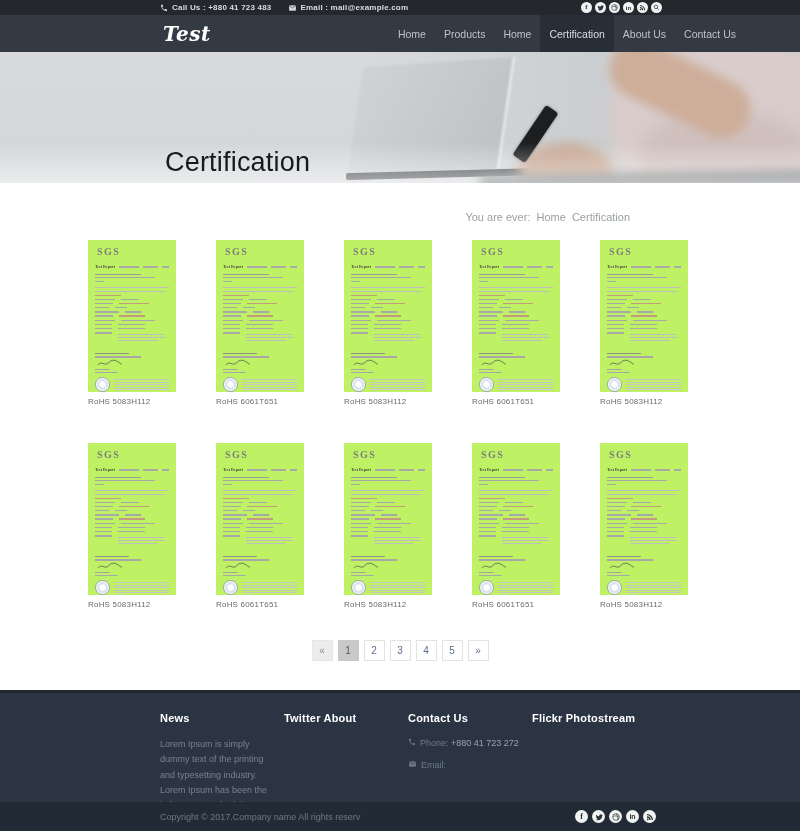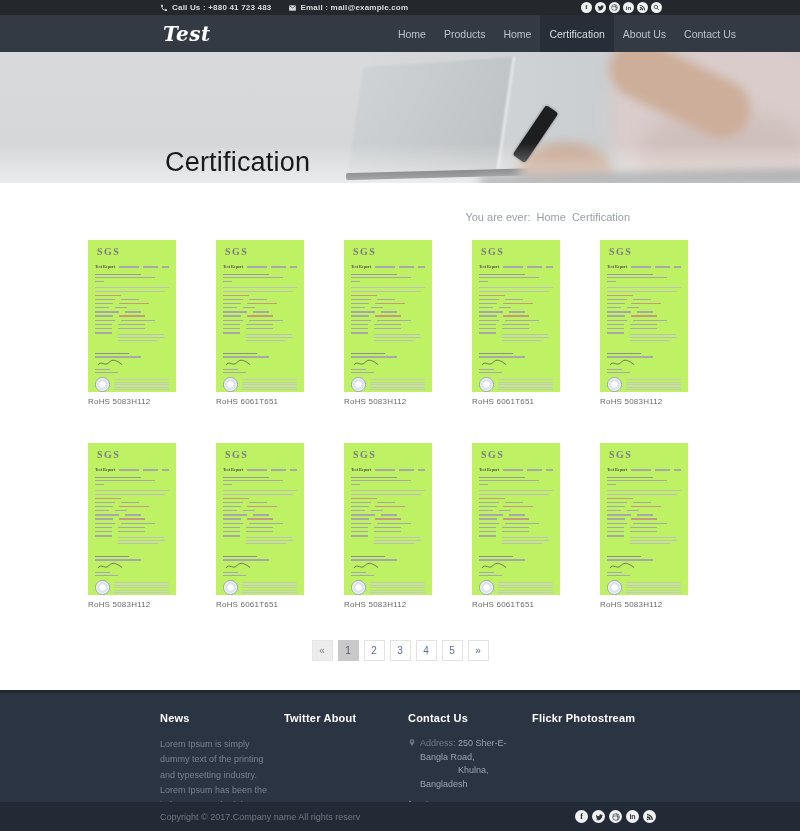--- a/index.html
+++ b/index.html
@@ -974,30 +974,20 @@
     <div class="fcol">
       <h4>News</h4>
       <p>Lorem Ipsum is simply dummy text of the printing and typesetting industry. Lorem Ipsum has been the industry's standard dummy text ever since the 1500s.</p>
     </div>
     <div class="fcol">
       <h4>Twitter About</h4>
     </div>
     <div class="fcol">
       <h4>Contact Us</h4>
       <div class="c-row">
-        <span><svg width="8" height="9" viewBox="0 0 24 24" fill="#6f7a87">
-              <path d="M12 2a7 7 0 0 0-7 7c0 5 7 13 7 13s7-8 7-13a7 7 0 0 0-7-7zm0 9.5A2.5 2.5 0 1 1 12 6a2.75 2.75 0 0 1 0 5.5z"></path>
-            </svg></span>
-        <span>
-          <span>Address:</span>
-          <span class="c-val">250 Sher-E- Bangla Road,</span><br>
-          <span class="c-val" style="margin-left:38px;">Khulna, Bangladesh</span>
-        </span>
-      </div>
-      <div class="c-row">
         <span><svg width="8" height="8" viewBox="0 0 24 24" fill="#6f7a87">
               <path d="M6.6 10.8c1.5 3 3.6 5.1 6.6 6.6l2.2-2.2c.3-.3.7-.4 1-.2 1.1.4 2.3.6 3.6.6.6 0 1 .4 1 1V20c0 .6-.4 1-1 1C10.9 21 3 13.1 3 3c0-.6.4-1 1-1h3.5c.6 0 1 .4 1 1 0 1.2.2 2.4.6 3.6.1.3 0 .7-.2 1l-2.3 2.2z"></path>
             </svg></span>
         <span>
           <span>Phone:</span>
           <span class="c-val">+880 41 723 272</span>
         </span>
       </div>
       <div class="c-row">
         <span><svg width="9" height="8" viewBox="0 0 24 24" fill="#6f7a87">

